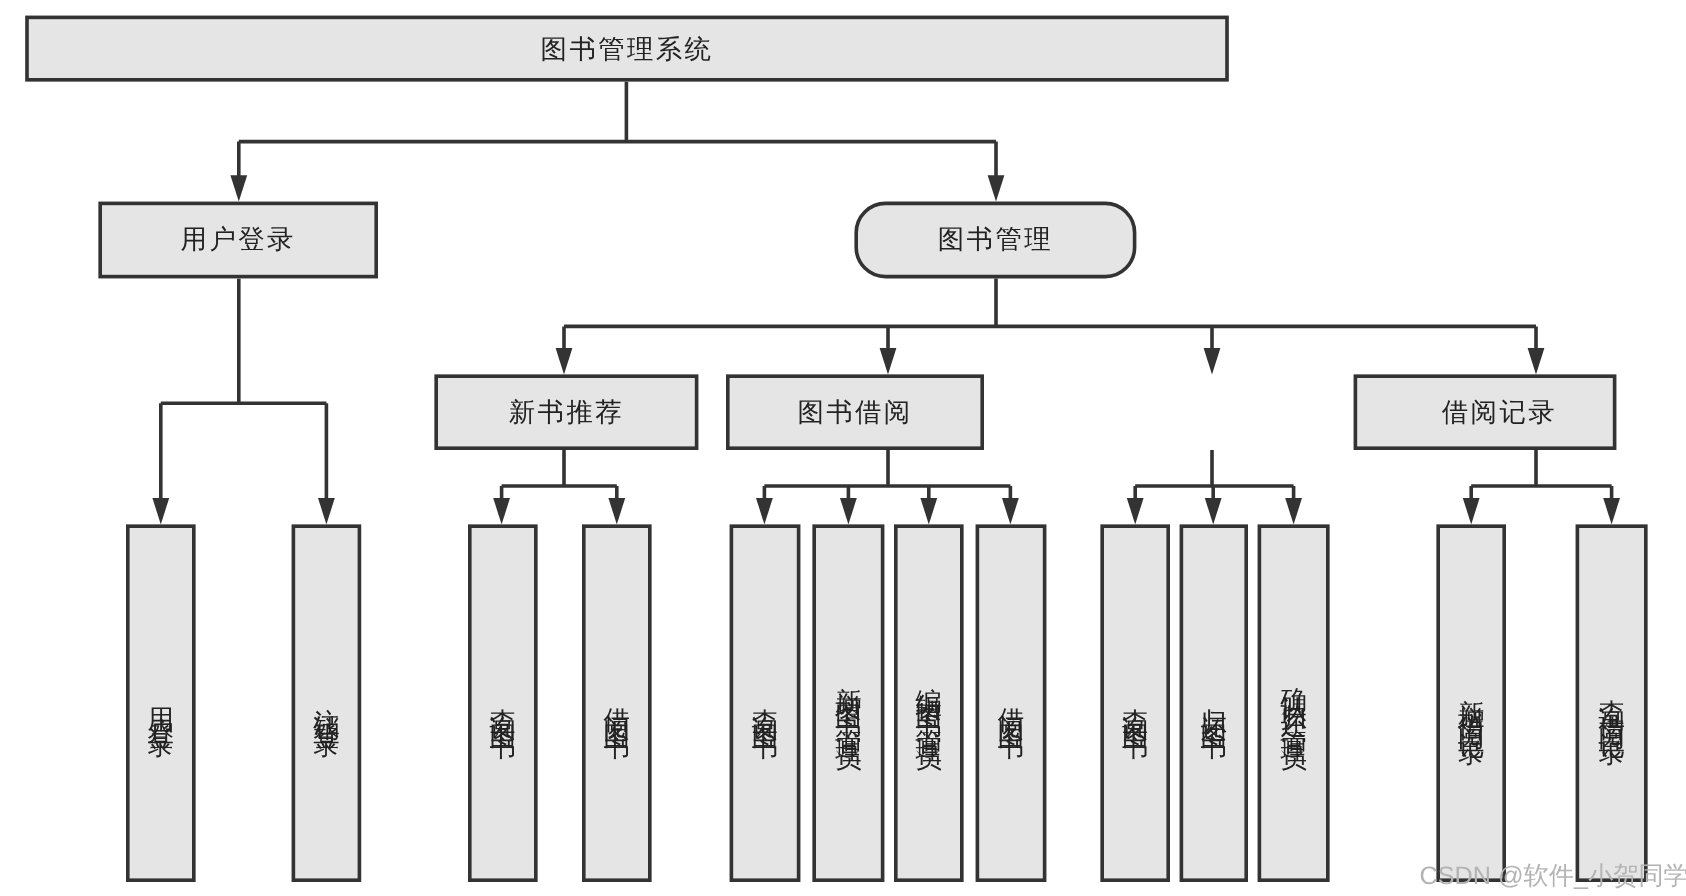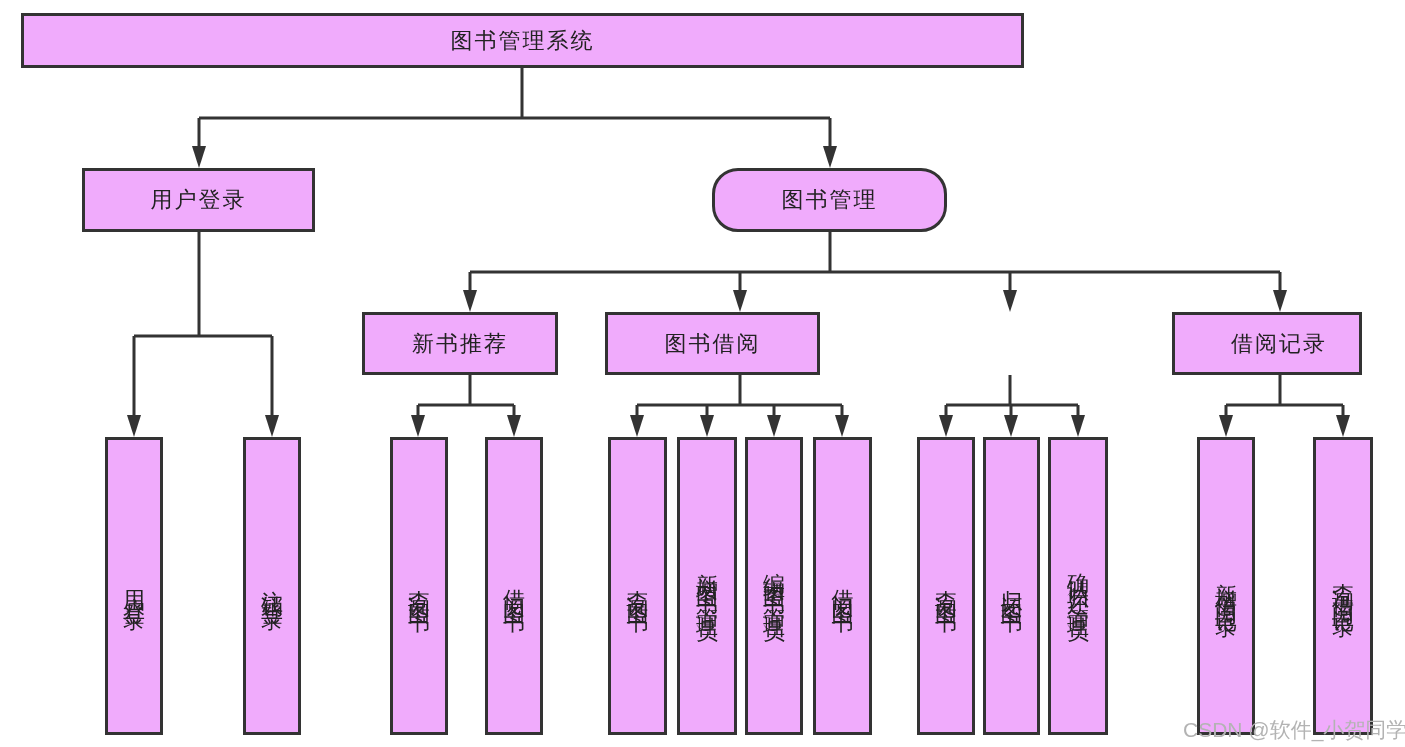--- a/index.html
+++ b/index.html
@@ -18,21 +18,21 @@
   #connectors {
     position: absolute;
     left: 0;
     top: 0;
     z-index: 1;
   }
   .node {
     position: absolute;
     box-sizing: border-box;
     border: 3px solid #333333;
-    background: #f0abfc;
+    background: #e5e5e5;
     display: flex;
     align-items: center;
     justify-content: center;
     z-index: 2;
   }
   .h-label {
     font-size: 22px;
     letter-spacing: 2px;
     color: #222222;
     white-space: nowrap;
@@ -106,27 +106,27 @@
     <span class="h-label">图书管理系统</span>
   </div>
 
   <div class="node" style="left:82px; top:168px; width:233px; height:64px;">
     <span class="h-label">用户登录</span>
   </div>
   <div class="node" style="left:712px; top:168px; width:235px; height:64px;border-radius:26px;">
     <span class="h-label">图书管理</span>
   </div>
 
-  <div class="node" style="left:362px; top:312px; width:196px; height:63px;">
+  <div class="node" style="left:362px; top:312px; width:220px; height:63px;">
     <span class="h-label">新书推荐</span>
   </div>
   <div class="node" style="left:605px; top:312px; width:215px; height:63px;">
     <span class="h-label">图书借阅</span>
   </div>
-  <div class="node" style="left:1172px; top:312px; width:190px; height:63px;padding-left:24px;">
+  <div class="node" style="left:1128px; top:312px; width:219px; height:63px;padding-left:24px;">
     <span class="h-label">借阅记录</span>
   </div>
 
   <div class="node" style="left:105px; top:437px; width:58px; height:298px;">
     <span class="v-label">用户登录</span>
   </div>
   <div class="node" style="left:243px; top:437px; width:58px; height:298px;">
     <span class="v-label">注销登录</span>
   </div>
 

